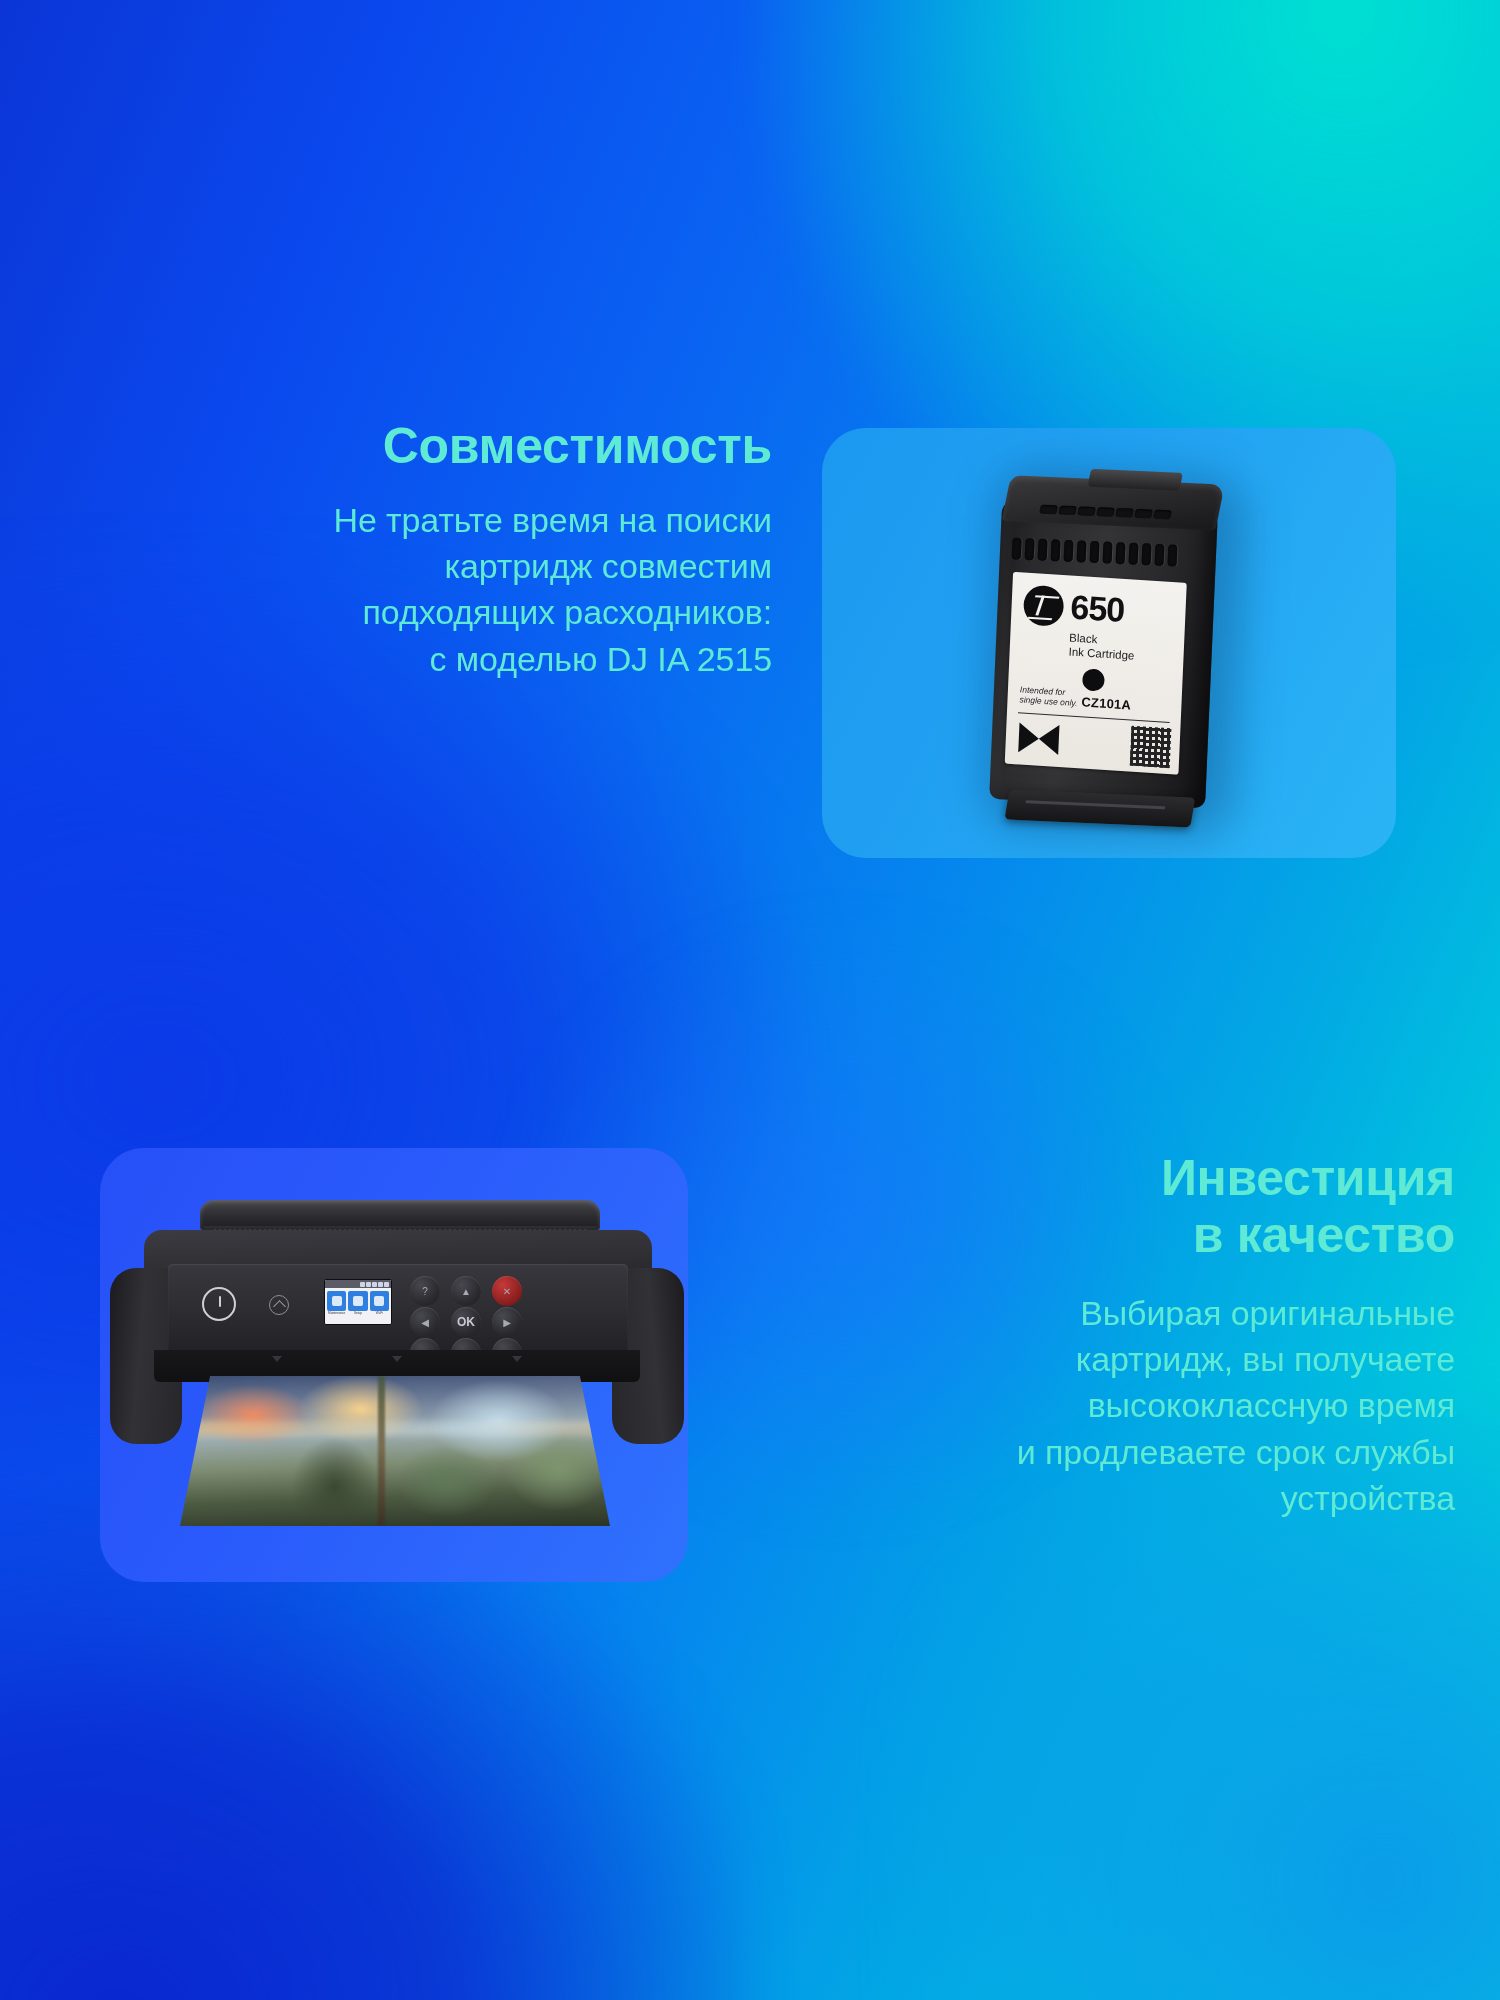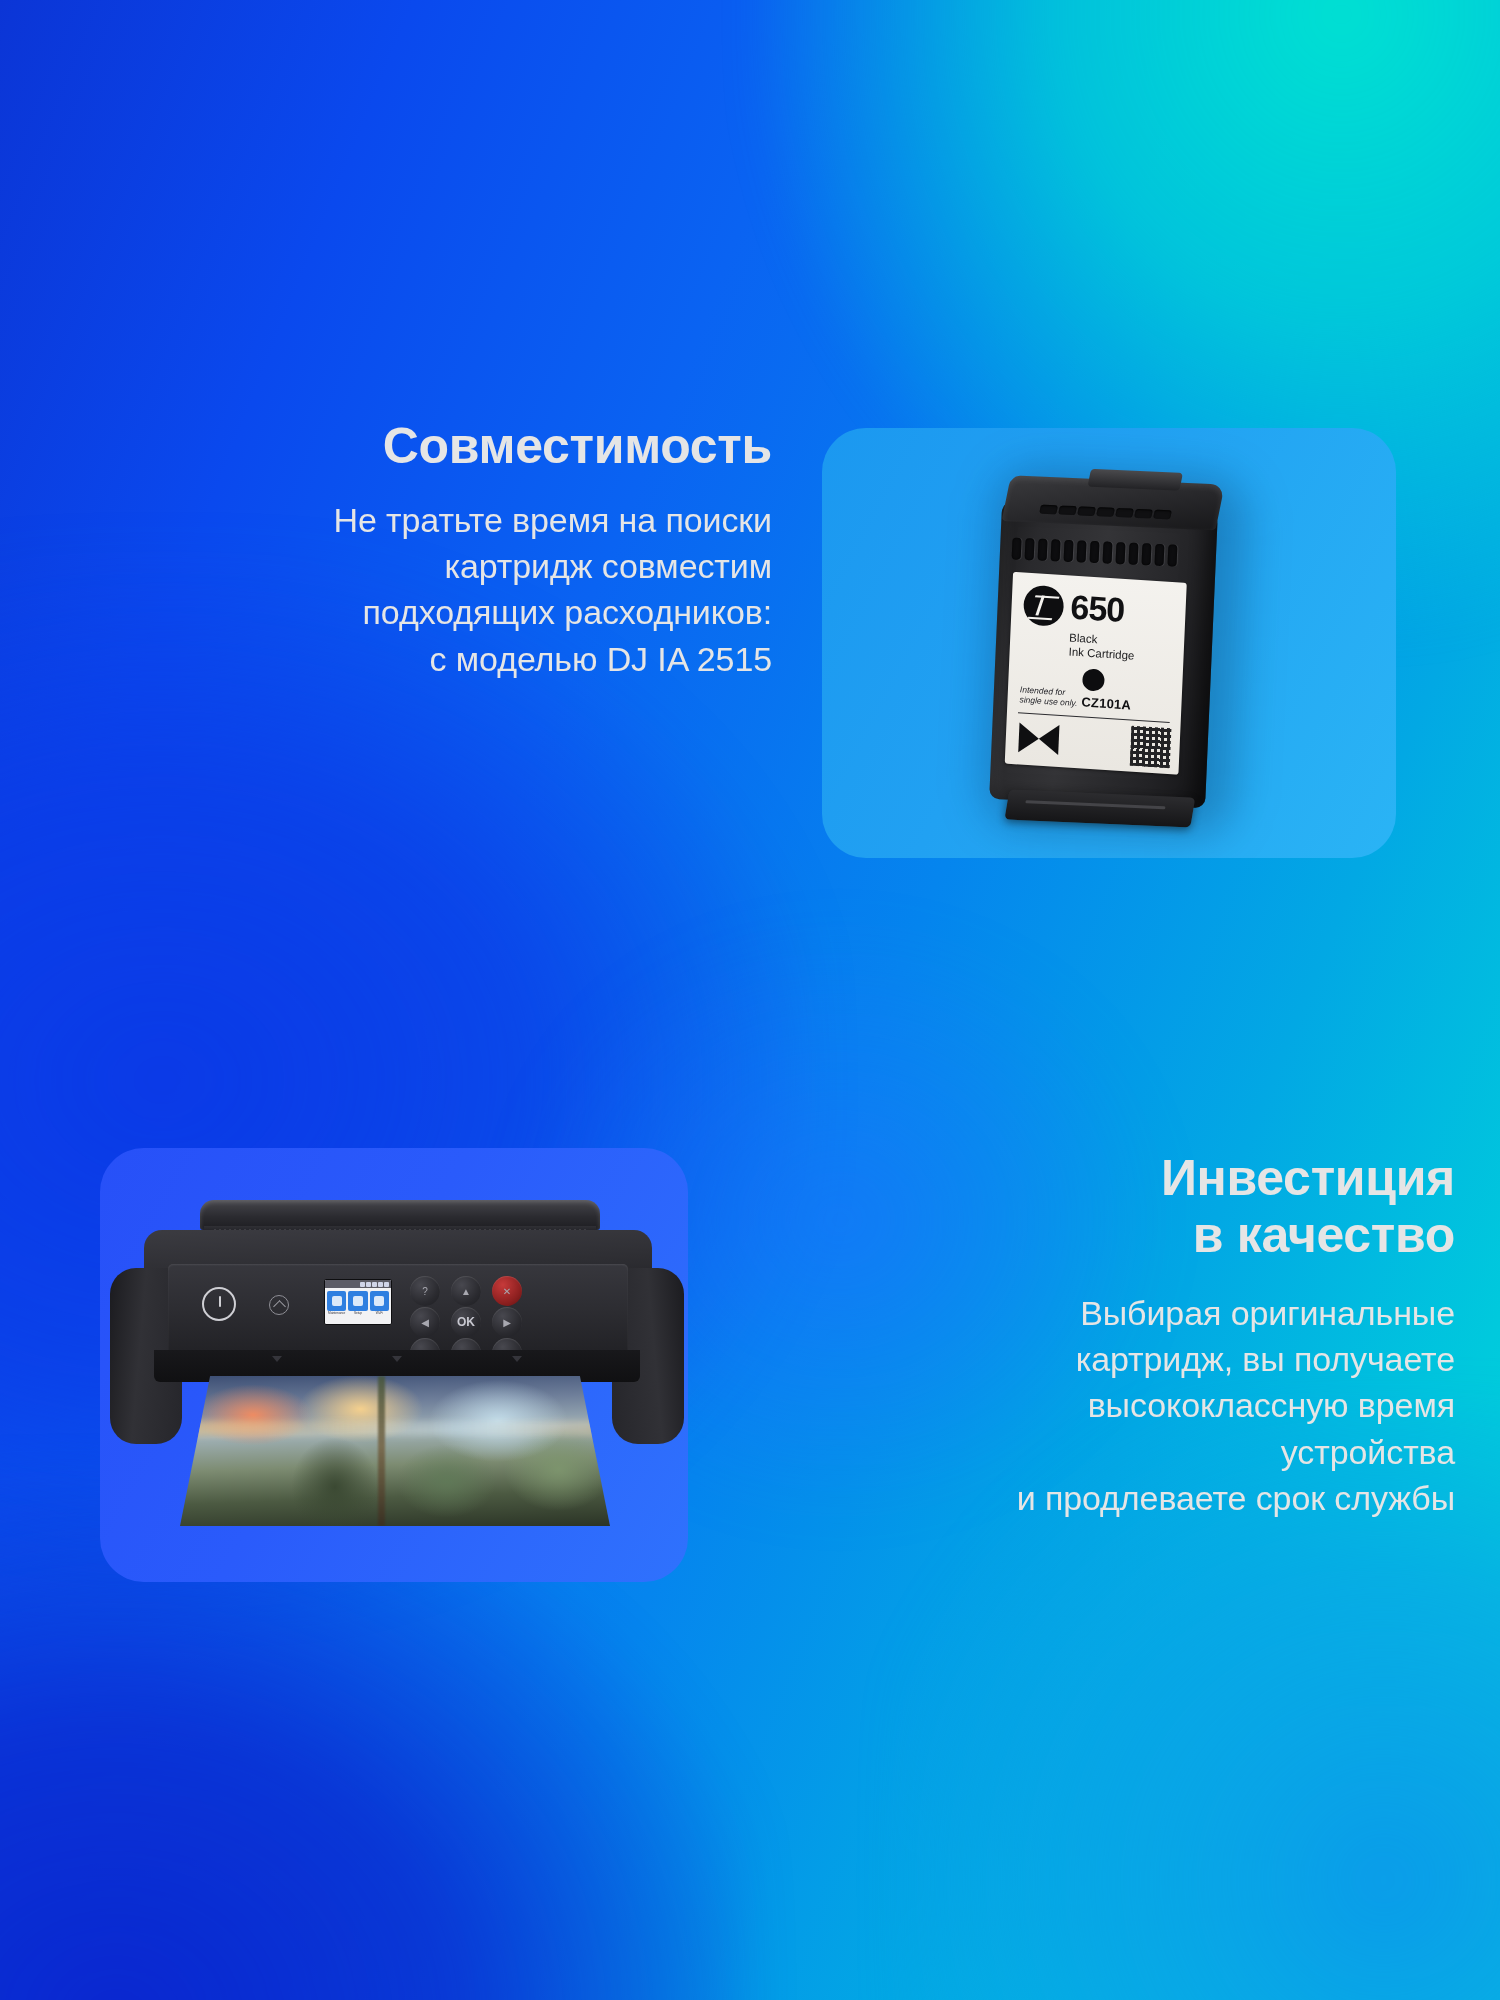--- a/index.html
+++ b/index.html
@@ -50,21 +50,21 @@
     filter:blur(22px);
   }
   .bg-blob-e {
     position:absolute; left:34%; top:46%;
     width:44%; height:30%;
     background:radial-gradient(ellipse at 50% 50%, rgba(28,110,255,.55) 0%, rgba(28,110,255,0) 70%);
     filter:blur(28px);
   }
 
   
-  .txt { position:absolute; color:#e5e5e5; }
+  .txt { position:absolute; color:#5eead4; }
   .headline {
     font-size:50px;
     font-weight:bold;
     line-height:1.14;
     letter-spacing:-0.3px;
   }
   .body-copy {
     font-size:34px;
     font-weight:400;
     line-height:1.36;
@@ -487,16 +487,16 @@
 
 <div class="txt" id="sec2-text">
   <div class="headline">
     <div>Инвестиция</div>
     <div>в качество</div>
   </div>
   <div class="body-copy">
     <div>Выбирая оригинальные</div>
     <div>картридж, вы получаете</div>
     <div>высококлассную время</div>
+    <div>и продлеваете срок службы</div>
     <div>устройства</div>
-    <div>и продлеваете срок службы</div>
   </div>
 </div>
 
 </body></html>

